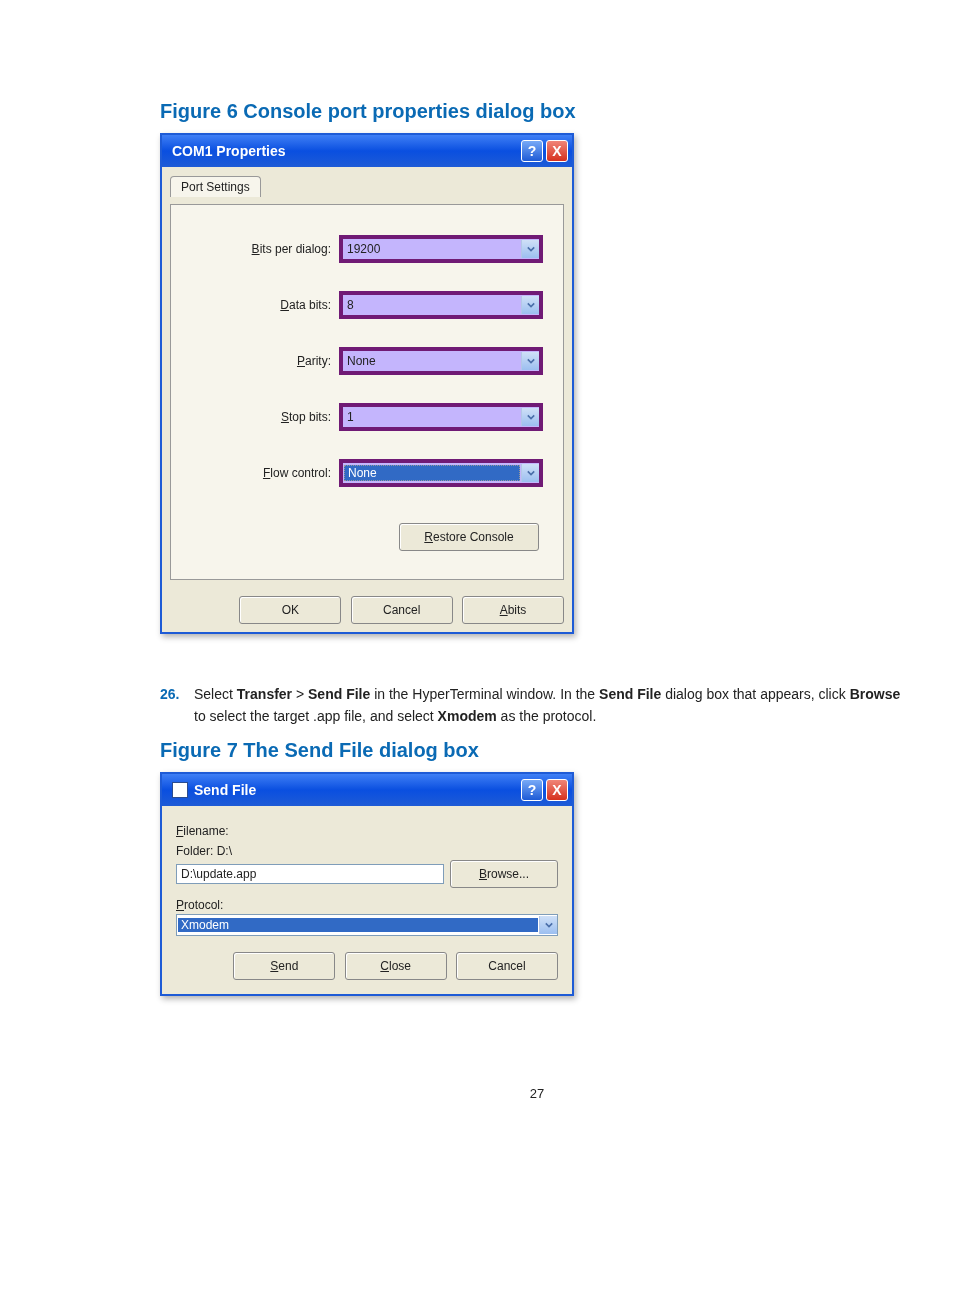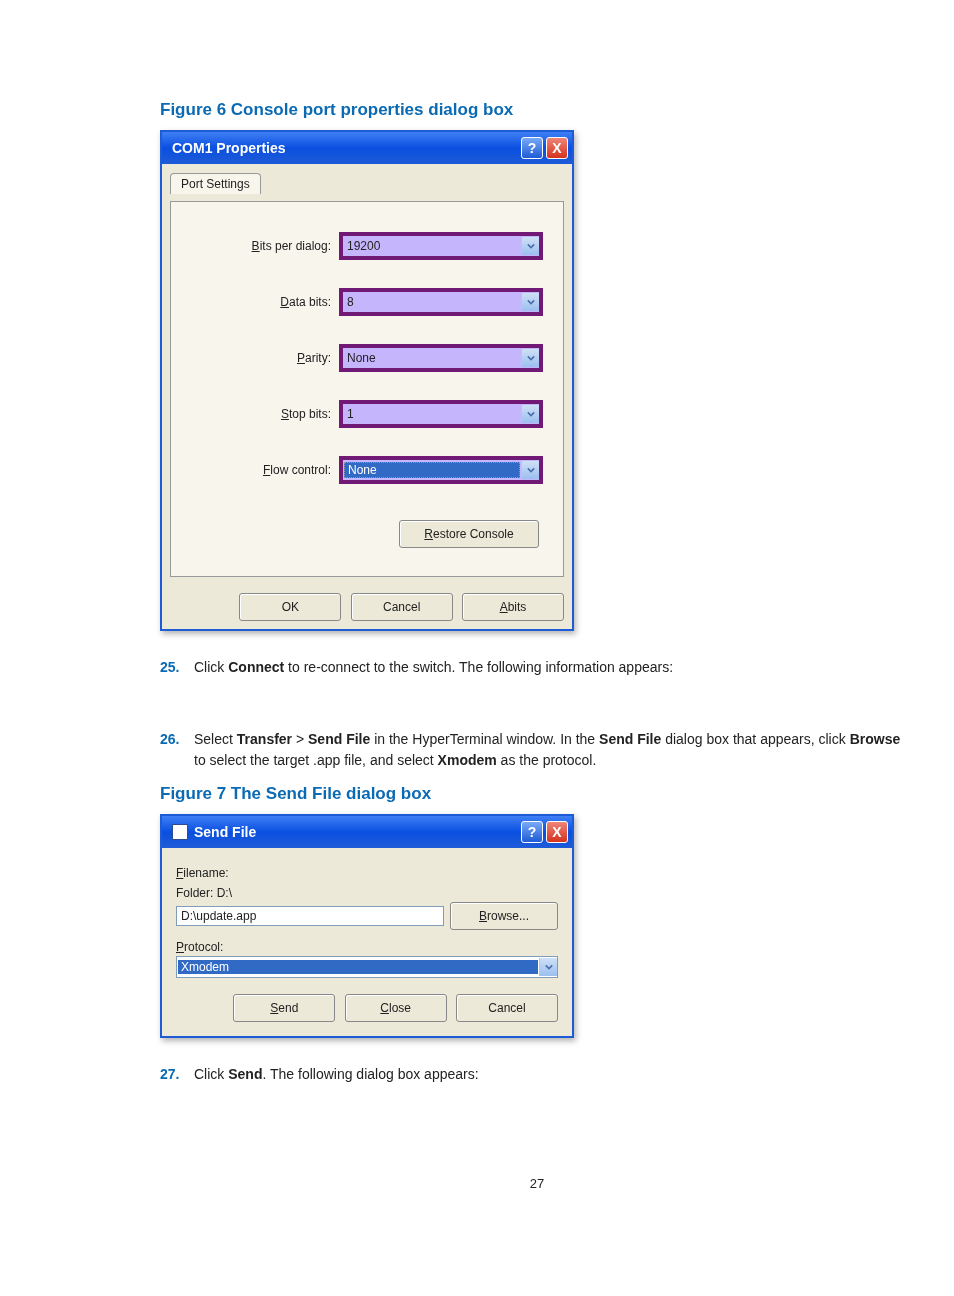--- a/index.html
+++ b/index.html
@@ -12,21 +12,21 @@
     width: 954px;
     box-sizing: border-box;
   }
   .page-wrap {
     max-width: 770px;
     margin: 0 0 0 120px;
   }
   .figure-caption {
     color: #0a6ab4;
     font-weight: bold;
-    font-size: 17px;
+    font-size: 20px;
     margin: 40px 0 10px 0;
   }
   .dialog {
     border: 2px solid #1e5bd6;
     width: 410px;
     background: #ece9d8;
     box-shadow: 2px 3px 6px rgba(0,0,0,0.3);
     font-family: Tahoma, Arial, sans-serif;
     font-size: 12px;
   }
@@ -255,24 +255,20 @@
     <div class="button-row">
       <span class="btn">OK</span>
       <span class="btn">Cancel</span>
       <span class="btn">
           <span class="ul">A</span>
           <span>bits</span>
         </span>
     </div>
   </div>
 
-  <div class="step">
-    <div class="step-num">25.</div>
-    <div class="step-text"><span>Click </span><span class="bold">Connect</span><span> to re-connect to the switch. The following information appears:</span></div>
-  </div>
 
   <div class="step" style="margin-top:50px;">
     <div class="step-num">26.</div>
     <div class="step-text"><span>Select </span><span class="bold">Transfer</span><span> &gt; </span><span class="bold">Send File</span><span> in the HyperTerminal window. In the </span><span class="bold">Send File</span><span> dialog box that appears, click </span><span class="bold">Browse</span><span> to select the target .app file, and select </span><span class="bold">Xmodem</span><span> as the protocol.</span></div>
   </div>
 
   <div class="figure-caption" style="margin-top:12px;">Figure 7 The Send File dialog box</div>
 
   <div class="dialog sendfile">
     <div class="titlebar">
@@ -307,19 +303,15 @@
           </span>
         <span class="btn">
             <span class="ul">C</span>
             <span>lose</span>
           </span>
         <span class="btn">Cancel</span>
       </div>
     </div>
   </div>
 
-  <div class="step">
-    <div class="step-num">27.</div>
-    <div class="step-text"><span>Click </span><span class="bold">Send</span><span>. The following dialog box appears:</span></div>
-  </div>
 
   <div class="page-number">27</div>
 </div>
 
 </body></html>

